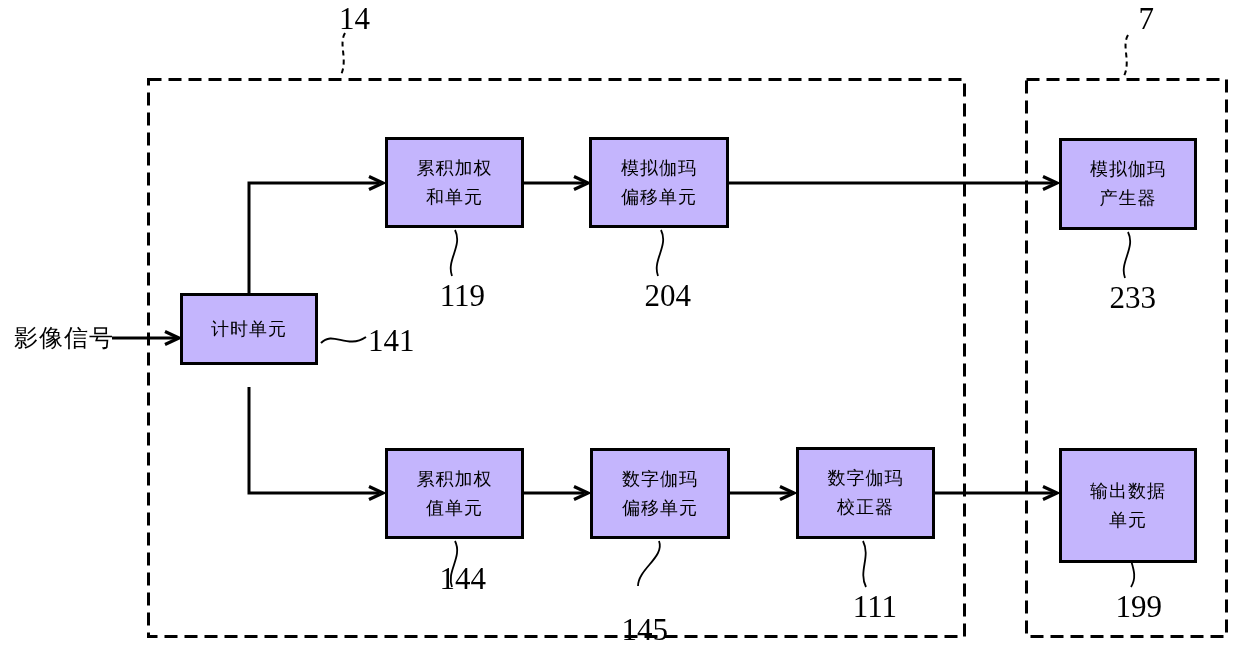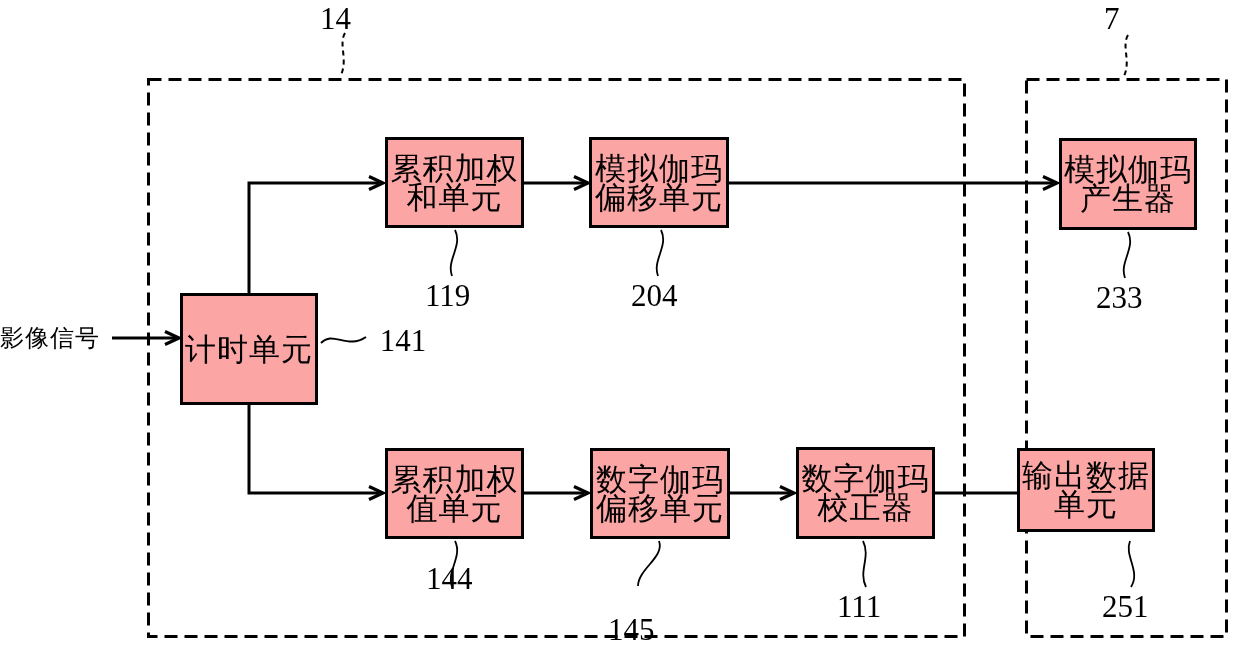--- a/index.html
+++ b/index.html
@@ -2,28 +2,28 @@
 <html><head>
 <meta charset="utf-8">
 <style>
   html,body{margin:0;padding:0;background:#ffffff;}
   .stage{
     position:relative;width:1240px;height:653px;background:#ffffff;
     font-family:"Liberation Sans","DejaVu Sans",sans-serif;color:#000;overflow:hidden;
   }
   .connector-layer{position:absolute;left:0;top:0;width:1240px;height:653px;}
   .block{
-    position:absolute;border:3px solid #000;background:#fca5a5;
+    position:absolute;border:3px solid #000;background:#c4b5fd;
     display:flex;flex-direction:column;align-items:center;justify-content:center;
-    font-size:31px;line-height:29px;text-align:center;letter-spacing:1px;
+    font-size:18px;line-height:29px;text-align:center;letter-spacing:1px;
     box-sizing:border-box;
   }
   .ref{
     position:absolute;font-family:"Liberation Serif","DejaVu Serif",serif;
-    font-size:31px;line-height:1;text-align:left;white-space:nowrap;
+    font-size:31px;line-height:1;text-align:right;white-space:nowrap;
   }
   .sig{
     position:absolute;font-size:24px;letter-spacing:1px;line-height:28px;white-space:nowrap;
   }
 </style>
 </head>
 <body>
 
 <div class="stage">
 
@@ -66,23 +66,23 @@
       <path d="M1130,541 C1124,556 1141,571 1131,587"></path>
       <path d="M321,343 C333,330 347,350 366,337" stroke-width="2"></path>
     </g>
 
     <g fill="none" stroke="#000" stroke-width="2" stroke-dasharray="5 4">
       <path d="M345,33 C338,45 349,60 340,77"></path>
       <path d="M1128,35 C1121,47 1132,62 1123,78"></path>
     </g>
   </svg>
 
-  <div class="sig" style="left:0;top:324px;">影像信号</div>
+  <div class="sig" style="left:14px;top:324px;">影像信号</div>
 
-  <div class="block" style="left:180px;top:293px;width:138px;height:112px">
+  <div class="block" style="left:180px;top:293px;width:138px;height:72px">
     <span>计时单元</span>
   </div>
 
   <div class="block" style="left:385px;top:137px;width:139px;height:91px">
     <span>累积加权</span>
     <span>和单元</span>
   </div>
 
   <div class="block" style="left:589px;top:137px;width:140px;height:91px">
     <span>模拟伽玛</span>
@@ -102,30 +102,30 @@
   <div class="block" style="left:590px;top:448px;width:140px;height:91px">
     <span>数字伽玛</span>
     <span>偏移单元</span>
   </div>
 
   <div class="block" style="left:796px;top:447px;width:139px;height:92px">
     <span>数字伽玛</span>
     <span>校正器</span>
   </div>
 
-  <div class="block" style="left:1017px;top:448px;width:138px;height:84px">
+  <div class="block" style="left:1059px;top:448px;width:138px;height:115px">
     <span>输出数据</span>
     <span>单元</span>
   </div>
 
   <div class="ref" style="left:320px;top:3px;width:50px">14</div>
   <div class="ref" style="left:1104px;top:3px;width:50px">7</div>
 
-  <div class="ref" style="left:368px;top:325px;width:70px;text-align:center">141</div>
+  <div class="ref" style="left:368px;top:325px;width:70px;text-align:left">141</div>
   <div class="ref" style="left:425px;top:280px;width:60px">119</div>
   <div class="ref" style="left:631px;top:280px;width:60px">204</div>
   <div class="ref" style="left:1096px;top:282px;width:60px">233</div>
   <div class="ref" style="left:426px;top:563px;width:60px">144</div>
   <div class="ref" style="left:608px;top:614px;width:60px">145</div>
   <div class="ref" style="left:837px;top:591px;width:60px">111</div>
-  <div class="ref" style="left:1102px;top:591px;width:60px">251</div>
+  <div class="ref" style="left:1102px;top:591px;width:60px">199</div>
 
 </div>
 
 </body></html>

